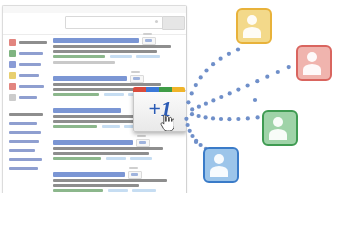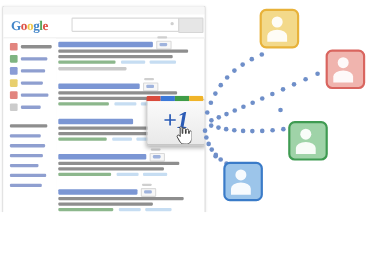--- a/index.html
+++ b/index.html
@@ -73,21 +73,20 @@
 </style>
 </head>
 <body>
 
 <div id="stage">
 
   <div id="browser">
     <div id="winTop"></div>
 
     <div id="headerRow">
-      <div id="glogo"><span style="color: rgb(66, 133, 200);">G</span><span style="color: rgb(221, 81, 69);">o</span><span style="color: rgb(239, 200, 74);">o</span><span style="color: rgb(66, 133, 200);">g</span><span style="color: rgb(88, 165, 92);">l</span><span style="color: rgb(221, 81, 69);">e</span></div>
       <div id="searchField"></div>
       <div id="searchCaret"></div>
       <div id="searchBtn"></div>
     </div>
 
     <div id="vrule"></div>
     <div id="sidebar">
         <div class="facet" style="top: 4px;">
           <span class="sw" style="background: rgb(226, 133, 127);"></span>
           <span class="fline" style="width: 28px; background: rgb(142, 142, 142);"></span>

